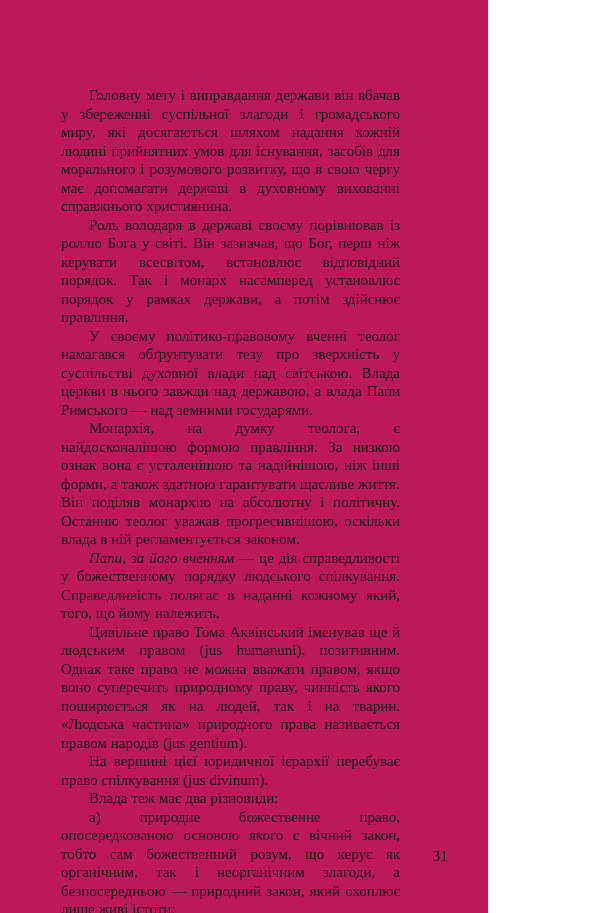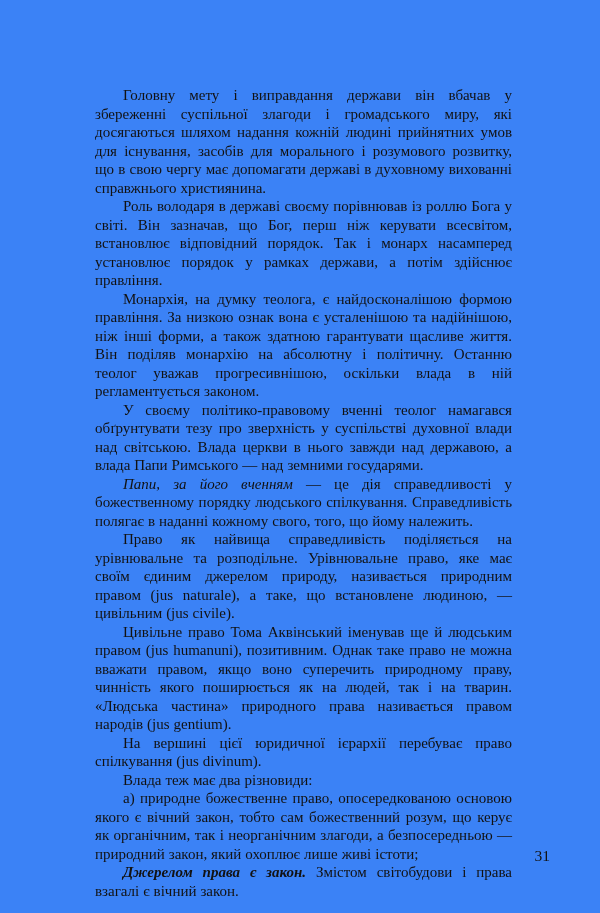--- a/index.html
+++ b/index.html
@@ -2,61 +2,60 @@
 <html lang="uk"><head>
 <meta charset="utf-8">
 <style>
   html, body {
     margin: 0;
     padding: 0;
     background: #ffffff;
   }
   .page {
     position: relative;
-    width: 600px;
+    width: 488px;
     height: 913px;
     box-sizing: border-box;
-    background: #3b82f6;
+    background: #be185d;
     color: #121212;
     font-family: "Liberation Serif", "DejaVu Serif", serif;
-    padding: 86px 88px 0 95px;
+    padding: 86px 88px 0 61px;
     overflow: hidden;
   }
   .text-block p {
     margin: 0;
     padding: 0;
     text-indent: 28px;
     text-align: justify;
     font-size: 15px;
     line-height: 18.5px;
     word-spacing: 0.2px;
   }
   .text-block .n { font-style: normal; font-weight: normal; }
   .text-block .i { font-style: italic; font-weight: normal; }
   .text-block .bi { font-style: italic; font-weight: bold; }
   .page-number {
     position: absolute;
     top: 846px;
-    right: 50px;
+    right: 40px;
     font-size: 15.5px;
     line-height: 19px;
     color: #121212;
   }
 </style>
 </head>
 <body>
 
 <div class="page">
   <div class="text-block">
       <p><span class="n">Головну мету і виправдання держави він вбачав у збереженні суспільної злагоди і громадського миру, які досягаються шляхом надання кожній людині прийнятних умов для існування, засобів для морального і розумового розвитку, що в свою чергу має допомагати державі в духовному вихованні справжнього християнина.</span></p>
       <p><span class="n">Роль володаря в державі своєму порівнював із роллю Бога у світі. Він зазначав, що Бог, перш ніж керувати всесвітом, встановлює відповідний порядок. Так і монарх насамперед установлює порядок у рамках держави, а потім здійснює правління.</span></p>
+      <p><span class="n">У своєму політико-правовому вченні теолог намагався обґрунтувати тезу про зверхність у суспільстві духовної влади над світською. Влада церкви в нього завжди над державою, а влада Папи Римського — над земними государями.</span></p>
       <p><span class="n">Монархія, на думку теолога, є найдосконалішою формою правління. За низкою ознак вона є усталенішою та надійнішою, ніж інші форми, а також здатною гарантувати щасливе життя. Він поділяв монархію на абсолютну і політичну. Останню теолог уважав прогресивнішою, оскільки влада в ній регламентується законом.</span></p>
-      <p><span class="n">У своєму політико-правовому вченні теолог намагався обґрунтувати тезу про зверхність у суспільстві духовної влади над світською. Влада церкви в нього завжди над державою, а влада Папи Римського — над земними государями.</span></p>
-      <p><span class="i">Папи, за його вченням</span><span class="n"> — це дія справедливості у божественному порядку людського спілкування. Справедливість полягає в наданні кожному свого, того, що йому належить.</span></p>
-      <p><span class="n">Право як найвища справедливість поділяється на урівнювальне та розподільне. Урівнювальне право, яке має своїм єдиним джерелом природу, називається природним правом (jus naturale), а таке, що встановлене людиною, — цивільним (jus civile).</span></p>
+      <p><span class="i">Папи, за його вченням</span><span class="n"> — це дія справедливості у божественному порядку людського спілкування. Справедливість полягає в наданні кожному який, того, що йому належить.</span></p>
       <p><span class="n">Цивільне право Тома Аквінський іменував ще й людським правом (jus humanuni), позитивним. Однак таке право не можна вважати правом, якщо воно суперечить природному праву, чинність якого поширюється як на людей, так і на тварин. «Людська частина» природного права називається правом народів (jus gentium).</span></p>
       <p><span class="n">На вершині цієї юридичної ієрархії перебуває право спілкування (jus divinum).</span></p>
       <p><span class="n">Влада теж має два різновиди:</span></p>
       <p><span class="n">а) природне божественне право, опосередкованою основою якого є вічний закон, тобто сам божественний розум, що керує як органічним, так і неорганічним злагоди, а безпосередньою — природний закон, який охоплює лише живі істоти;</span></p>
       <p><span class="bi">Джерелом права є закон.</span><span class="n"> Змістом світобудови і права взагалі є вічний закон. </span></p>
     </div>
   <div class="page-number">31</div>
 </div>
 
 </body></html>

